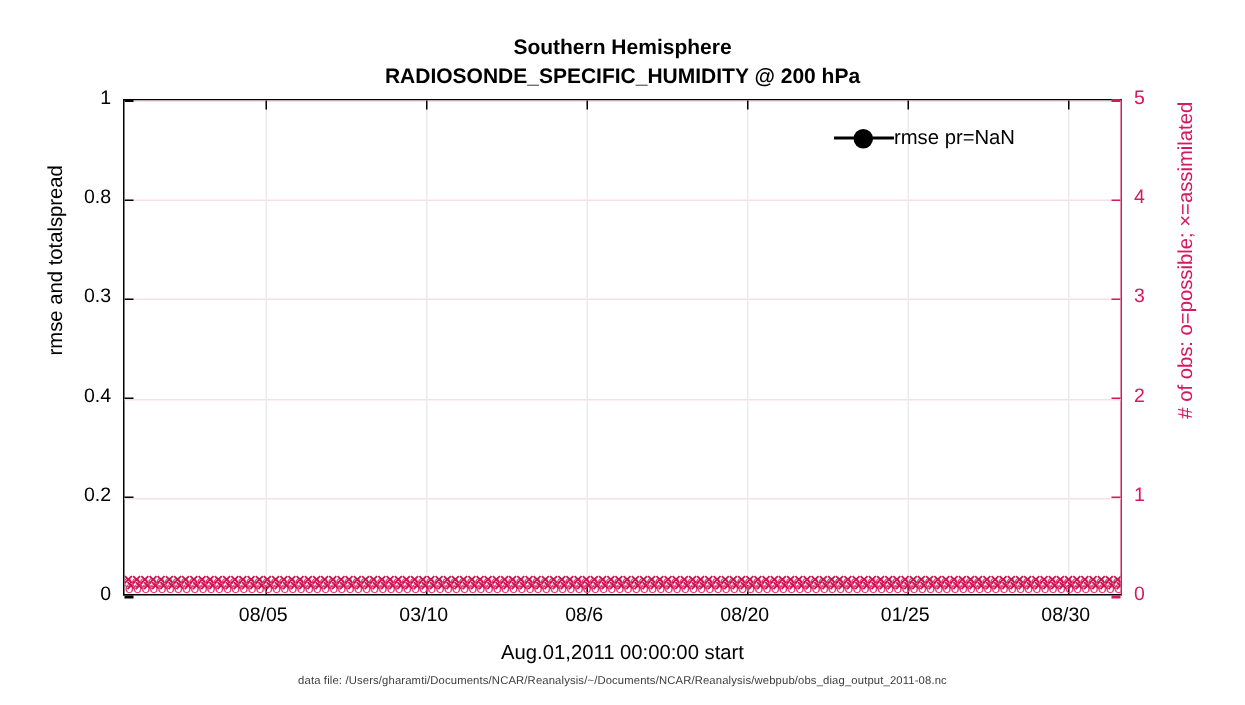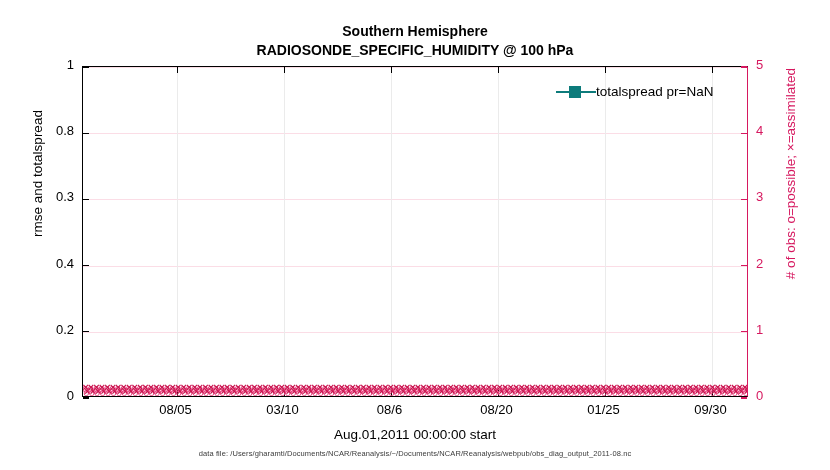--- a/index.html
+++ b/index.html
@@ -234,21 +234,21 @@
     font-family: "Liberation Sans", sans-serif;
   }
   .obs-mark.o { color: #ea3f7c; }
   .obs-mark.x { color: #c9144f; font-weight: bold; }
 </style>
 </head>
 <body>
 
 <div id="title-block">
   <div class="title-line-1">Southern Hemisphere</div>
-  <div class="title-line-2">RADIOSONDE_SPECIFIC_HUMIDITY @ 100 hPa</div>
+  <div class="title-line-2">RADIOSONDE_SPECIFIC_HUMIDITY @ 200 hPa</div>
 </div>
 
 <div id="plot-frame">
   <div id="grid-layer">
       <div class="hgrid" style="top: 264.8px;"></div>
       <div class="hgrid" style="top: 198.6px;"></div>
       <div class="hgrid" style="top: 132.4px;"></div>
       <div class="hgrid" style="top: 66.2px;"></div>
       <div class="hgrid" style="top: 0px;"></div>
       <div class="vgrid" style="left: 93.5px;"></div>
@@ -792,30 +792,30 @@
     <div class="ytick-label-r" style="top: 189.4px;">3</div>
     <div class="ytick-label-r" style="top: 123.2px;">4</div>
     <div class="ytick-label-r" style="top: 57px;">5</div>
   </div>
 <div id="xtick-labels">
     <div class="xtick-label" style="left: 135.5px;">08/05</div>
     <div class="xtick-label" style="left: 242.5px;">03/10</div>
     <div class="xtick-label" style="left: 349.5px;">08/6</div>
     <div class="xtick-label" style="left: 456.5px;">08/20</div>
     <div class="xtick-label" style="left: 563.5px;">01/25</div>
-    <div class="xtick-label" style="left: 670.5px;">09/30</div>
+    <div class="xtick-label" style="left: 670.5px;">08/30</div>
   </div>
 
 <div id="ylabel-left-title">rmse and totalspread</div>
 <div id="ylabel-right-title"># of obs: o=possible; ×=assimilated</div>
 <div id="xlabel-title">Aug.01,2011 00:00:00 start</div>
 
 <div id="legend">
     <div class="legend-row">
       <div class="legend-sample">
-        <div class="legend-line" style="background: rgb(13, 123, 123);"></div>
-        <div class="legend-mark-square" style="background: rgb(13, 123, 123);"></div>
+        <div class="legend-line" style="background: rgb(0, 0, 0);"></div>
+        <div class="legend-mark-circle" style="background: rgb(0, 0, 0);"></div>
       </div>
-      <div class="legend-text">totalspread pr=NaN</div>
+      <div class="legend-text">rmse pr=NaN</div>
     </div>
   </div>
 
 <div id="footer-note">data file: /Users/gharamti/Documents/NCAR/Reanalysis/~/Documents/NCAR/Reanalysis/webpub/obs_diag_output_2011-08.nc</div>
 
 </body></html>

